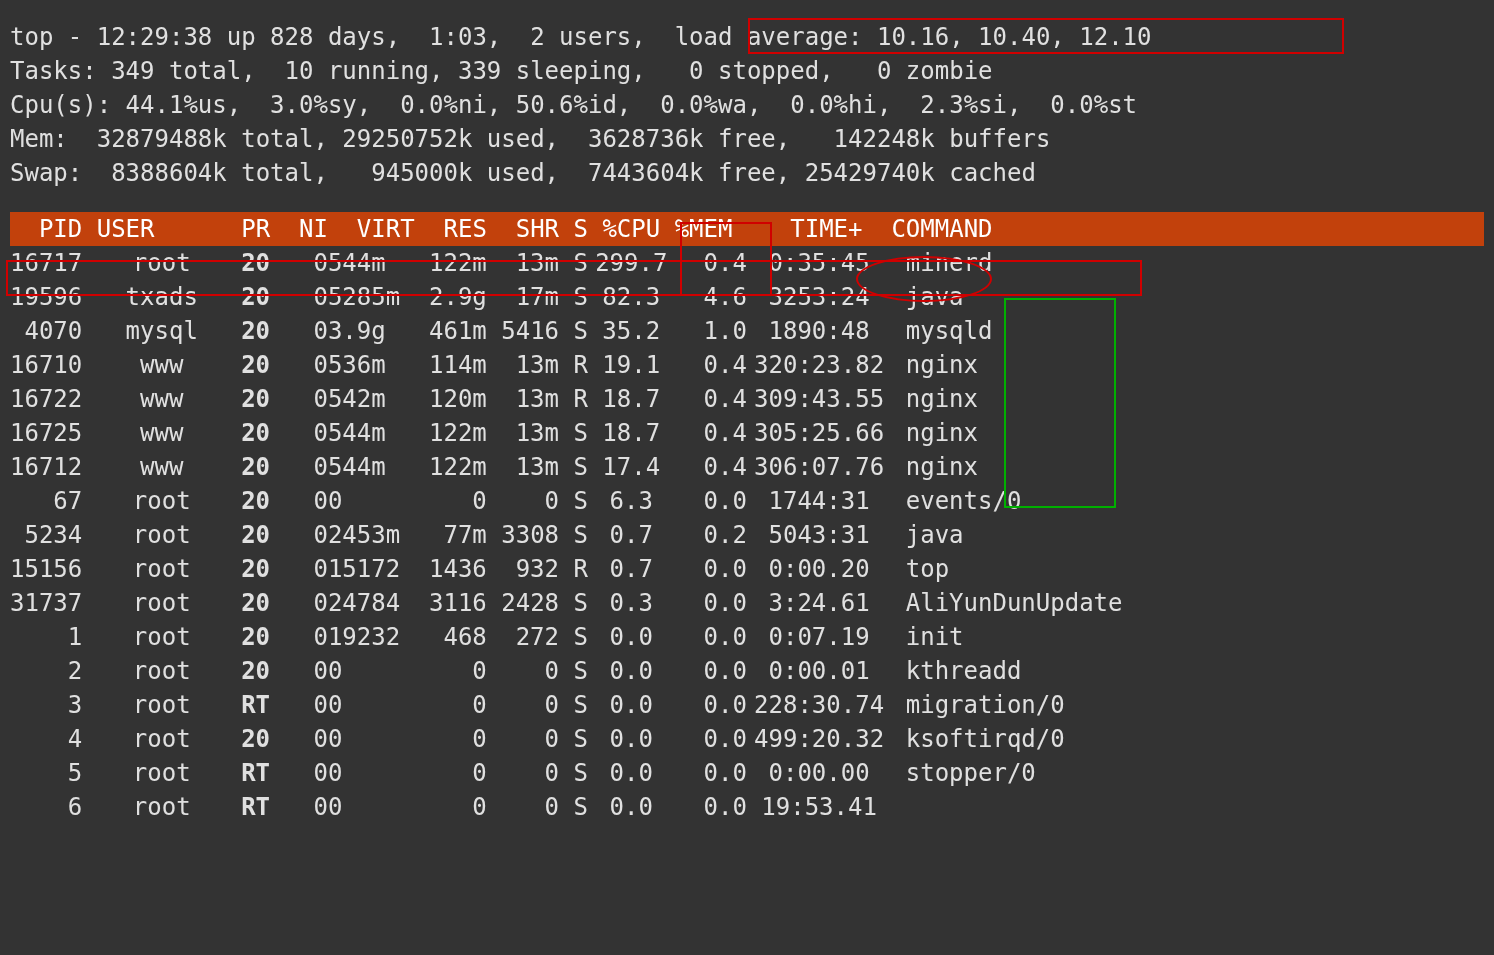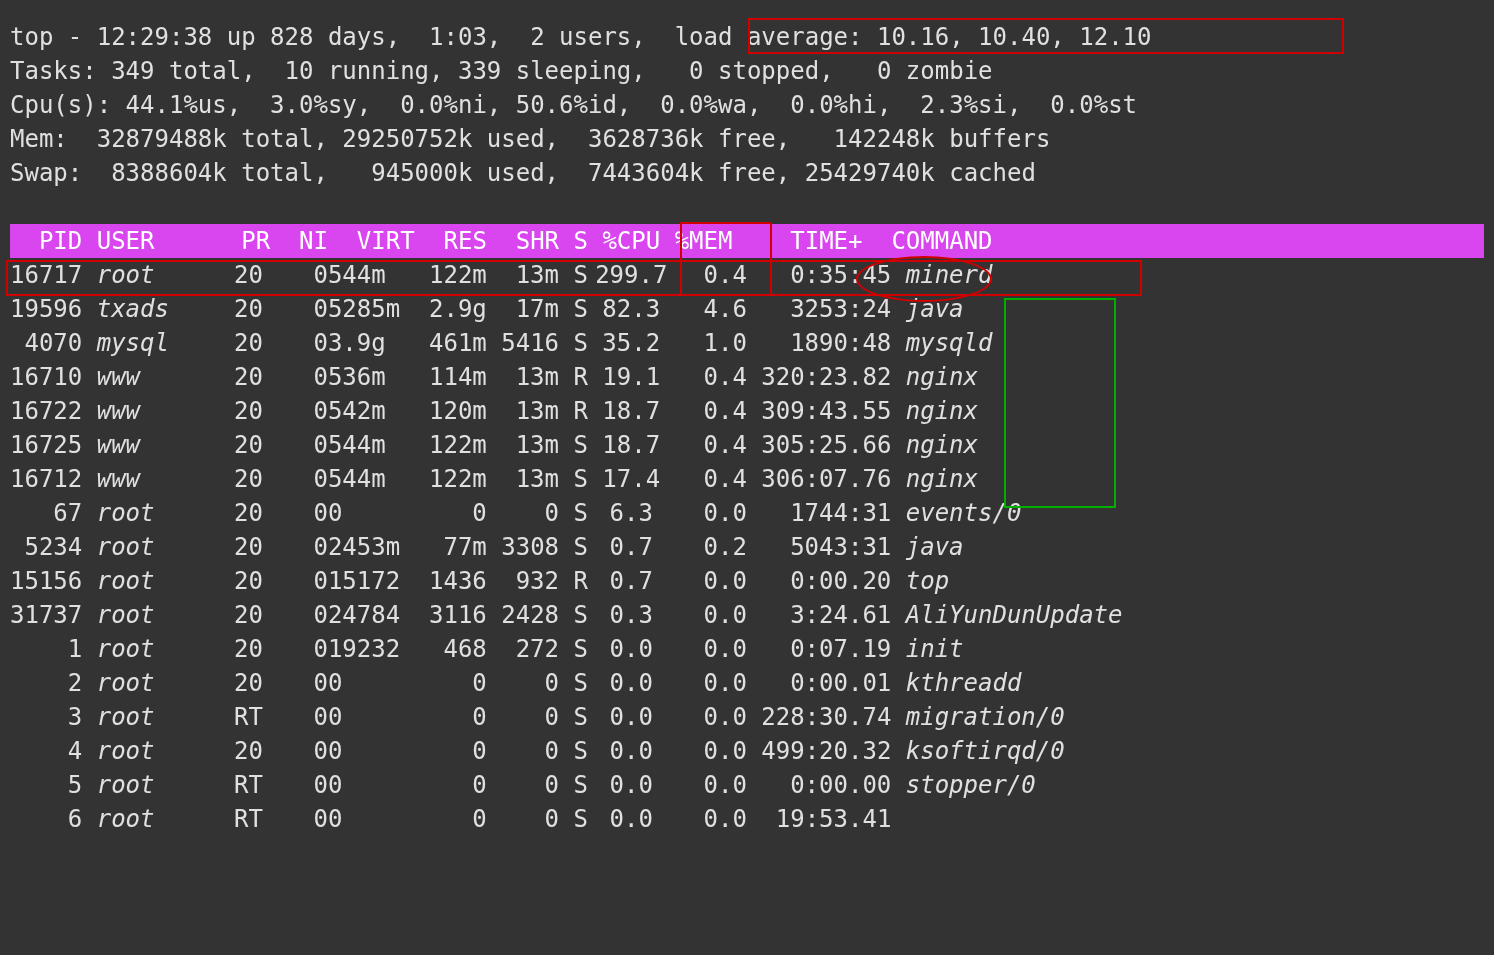--- a/index.html
+++ b/index.html
@@ -11,44 +11,44 @@
     font-family:"DejaVu Sans Mono","Consolas","Courier New",monospace;
     font-size:24px;
     line-height:34px;
     letter-spacing:0px;
     position:relative;
     overflow:hidden;
   }
   .pad{padding:20px 10px 10px 10px;}
   .summary div{white-space:pre;}
   .hdr{
-    background:#d946ef;
+    background:#c2410c;
     color:#ffffff;
     white-space:pre;
-    margin-top:34px;
+    margin-top:22px;
     padding:0 0px;
   }
   table.proc{border-collapse:collapse;}
   table.proc td{
     padding:0;
     white-space:pre;
     vertical-align:top;
   }
   .c-pid{text-align:right;width:5ch;}
-  .c-user{text-align:left;width:9ch;font-style:italic;}
-  .c-pr{text-align:center;width:3ch;}
+  .c-user{text-align:center;width:9ch;}
+  .c-pr{text-align:right;width:3ch;font-weight:bold;}
   .c-ni{text-align:right;width:4ch;}
   .c-virt{text-align:left;width:6ch;}
   .c-res{text-align:right;width:5ch;}
   .c-shr{text-align:right;width:5ch;}
   .c-s{text-align:right;width:2ch;}
   .c-cpu{text-align:center;width:6ch;}
   .c-mem{text-align:right;width:5ch;}
-  .c-time{text-align:right;width:10ch;}
-  .c-cmd{text-align:left;padding-left:1ch !important;font-style:italic;}
+  .c-time{text-align:center;width:10ch;}
+  .c-cmd{text-align:left;padding-left:1ch !important;}
   .sp{width:1ch;}
   .box{
     position:absolute;
     border:2px solid;
     box-sizing:border-box;
     pointer-events:none;
   }
   .red{border-color:#d00000;}
   .green{border-color:#00b000;}
   .ellipse{

